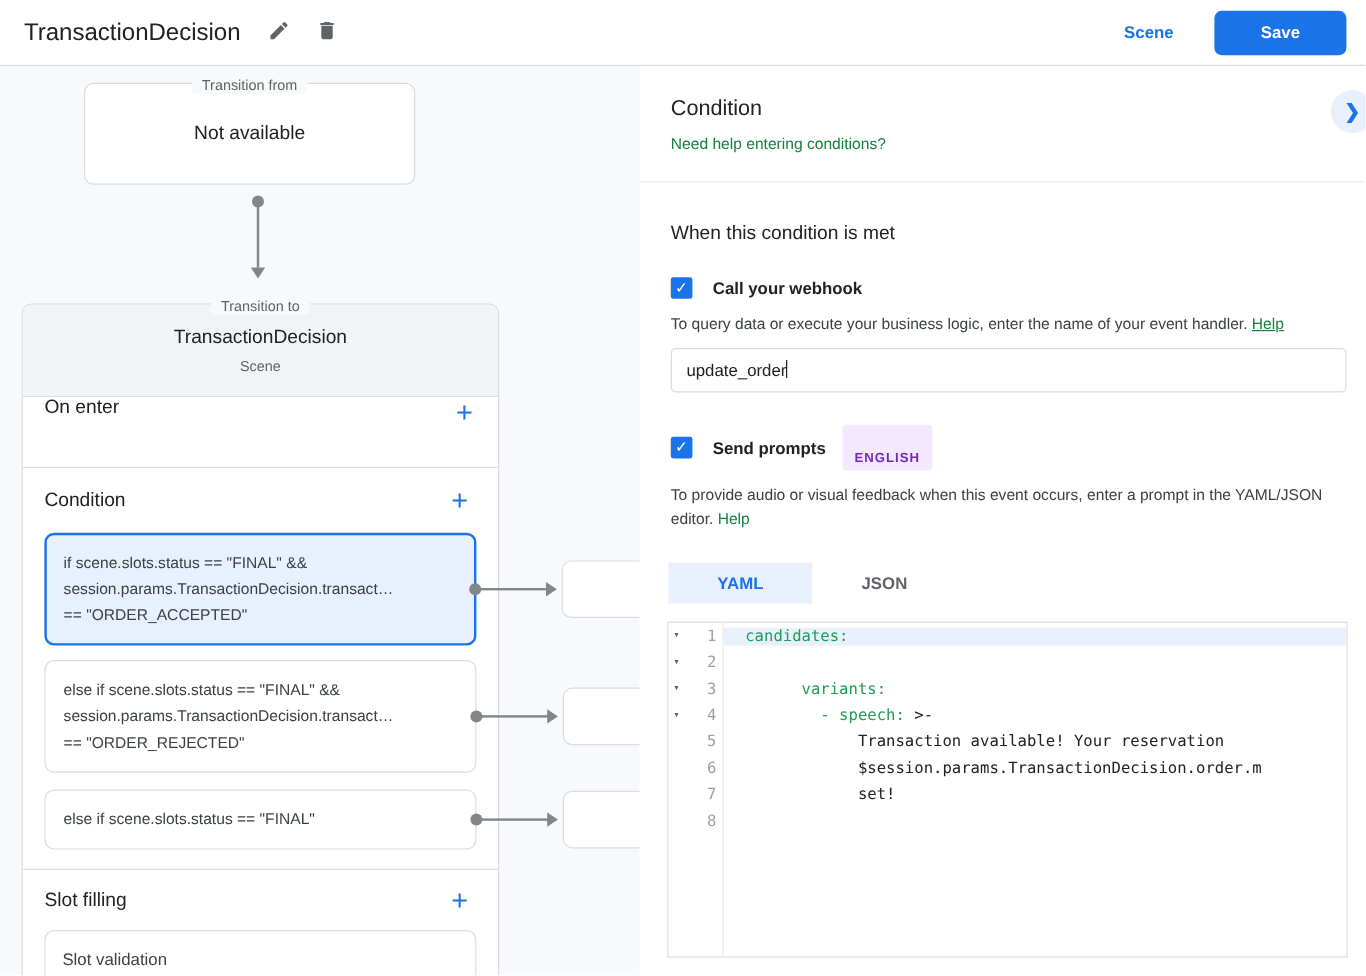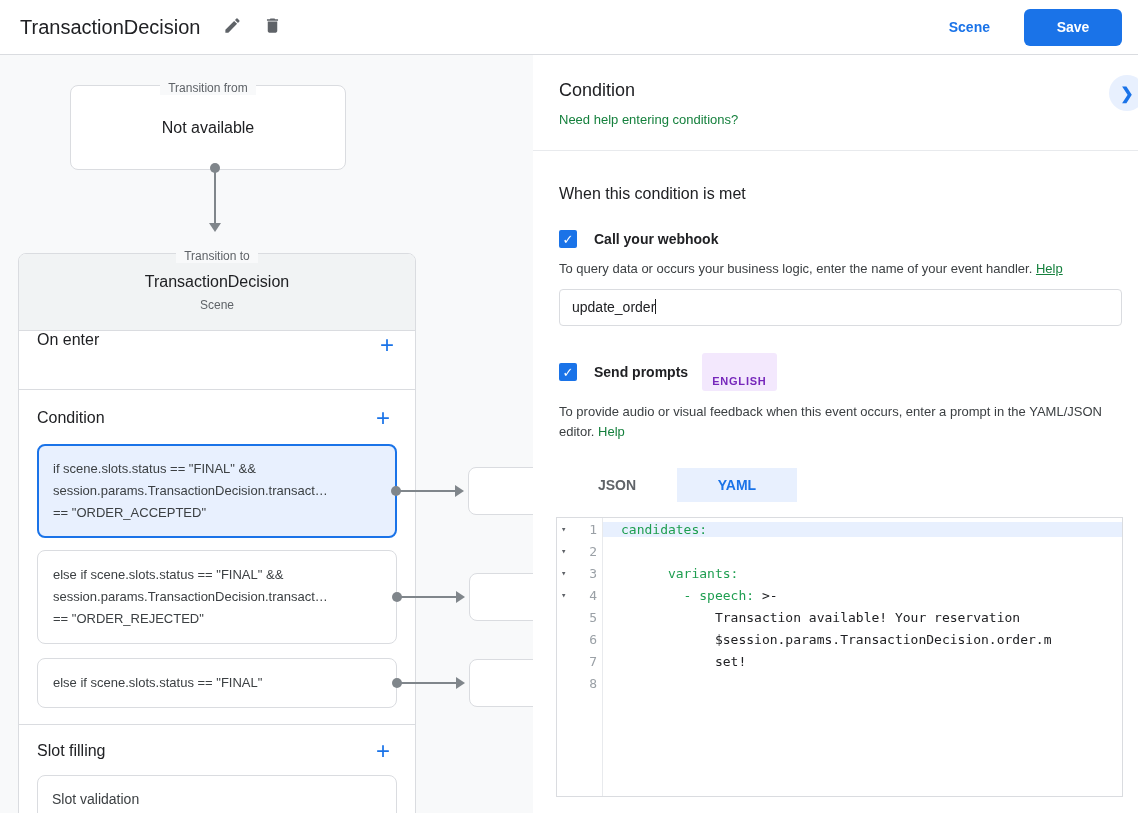--- a/index.html
+++ b/index.html
@@ -10,32 +10,32 @@
   .topbar { height:55px; display:flex; align-items:center; padding:0 16px 0 20px;
     border-bottom:1px solid #dadce0; background:#fff; }
   .topbar .title { font-size:20px; color:#202124; margin-right:20px; }
   .icon-btn { width:24px; height:24px; border:none; background:transparent; cursor:pointer;
     display:flex; align-items:center; justify-content:center; margin-right:16px; }
   .icon-btn svg { fill:#5f6368; }
   .topbar .spacer { flex:1; }
   .btn-text { color:#1a73e8; font-size:14px; font-weight:700; background:none; border:none;
     padding:8px 12px; margin-right:22px; cursor:pointer; }
   .btn-primary { background:#1a73e8; color:#fff; font-size:14px; font-weight:700; border:none;
-    border-radius:6px; width:98px; height:37px; cursor:pointer; }
+    border-radius:6px; width:110px; height:37px; cursor:pointer; }
 
   
   .main { display:flex; height:758px; }
   .diagram { position:relative; width:533px; height:758px; background:#f8f9fa; overflow:hidden; }
   .rpanel { position:relative; width:605px; height:758px; background:#fff; overflow:hidden; }
 
   
   .nodebox { position:absolute; background:#fff; border:1px solid #dadce0; border-radius:8px; }
   .legend { position:absolute; top:-8px; left:0; right:0; text-align:center; pointer-events:none; }
   .legend span { background:#f8f9fa; padding:0 8px; font-size:12px; color:#5f6368; }
-  .tfrom { left:70px; top:30px; width:276px; height:85px; display:flex; align-items:center; justify-content:center; }
+  .tfrom { left:70px; top:14px; width:276px; height:85px; display:flex; align-items:center; justify-content:center; }
   .tfrom .navail { font-size:16px; color:#202124; }
 
   .varrow-dot { position:absolute; left:210px; top:108px; width:10px; height:10px; border-radius:50%; background:#80868b; }
   .varrow-line { position:absolute; left:214px; top:113px; width:2px; height:55px; background:#80868b; }
   .varrow-head { position:absolute; left:209px; top:168px; width:0; height:0;
     border-left:6px solid transparent; border-right:6px solid transparent; border-top:9px solid #80868b; }
 
   .scene-card { position:absolute; left:18px; top:198px; width:398px; height:640px;
     background:#fff; border:1px solid #dadce0; border-radius:8px; }
   .scene-head { background:#f1f3f4; border-bottom:1px solid #dadce0; border-radius:7px 7px 0 0;
@@ -240,39 +240,39 @@
 
     <h3 class="when-h">When this condition is met</h3>
 
     <div class="chk-row">
       <div class="chk">
         <span>✓</span>
       </div>
       <span class="chk-label">Call your webhook</span>
     </div>
 
-    <p class="desc"><span>To query data or occurs your business logic, enter the name of your event handler.</span>
+    <p class="desc"><span>To query data or execute your business logic, enter the name of your event handler.</span>
       <a class="link u">Help</a></p>
 
     <div class="text-input"><span>update_order</span><span class="caret"></span></div>
 
     <div class="chk-row">
       <div class="chk">
         <span>✓</span>
       </div>
       <span class="chk-label">Send prompts</span>
       <span class="badge">ENGLISH</span>
     </div>
 
     <p class="desc"><span>To provide audio or visual feedback when this event occurs, enter a prompt in the YAML/JSON editor.</span>
       <a class="link">Help</a></p>
 
     <div class="tabs">
+      <button class="tab active">YAML</button>
       <button class="tab">JSON</button>
-      <button class="tab active">YAML</button>
     </div>
 
     <div class="editor">
       <div class="gutter-line"></div>
       <div>
           <div class="crow hl">
             <span class="fold">▾</span>
             <span class="lnum">1</span>
             <span class="code"><span class="seg-key">candidates:</span></span>
           </div>

